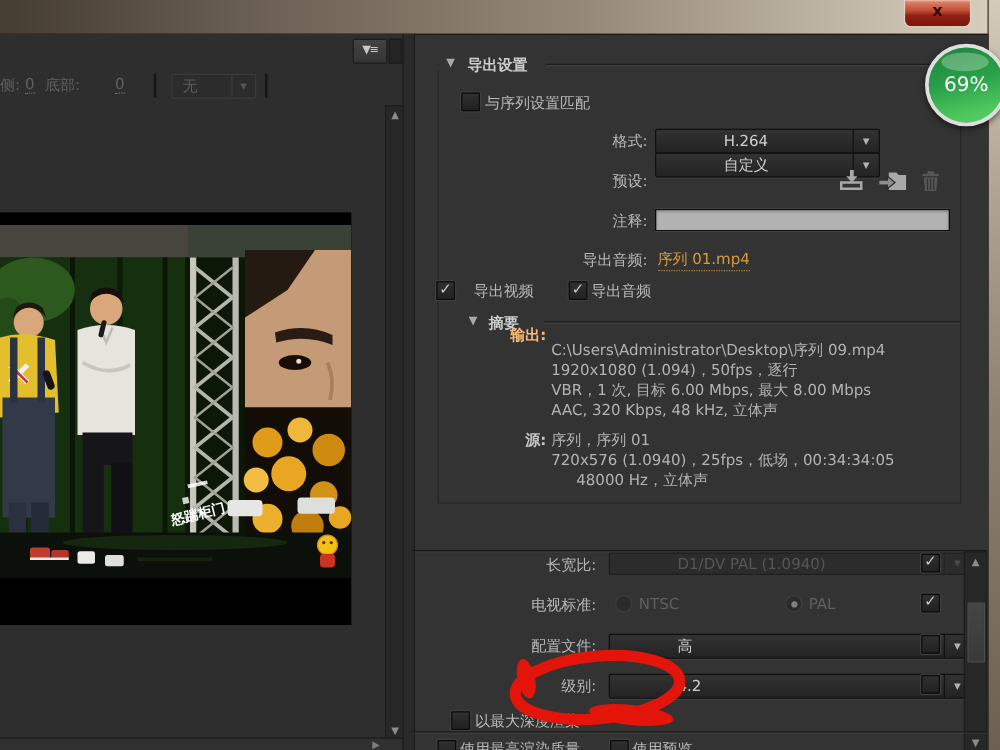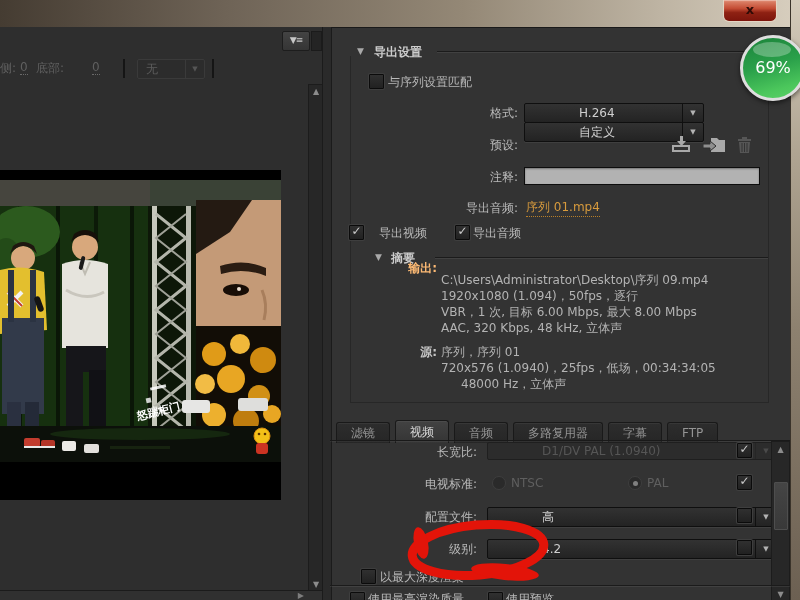--- a/index.html
+++ b/index.html
@@ -259,28 +259,20 @@
   <span class="abs summ bold rlab" style="left:380px;top:260px;width:57px;color:#fdba74;">输出:</span>
   <span class="abs summ" style="left:441px;top:272px;">C:\Users\Administrator\Desktop\序列 09.mp4</span>
   <span class="abs summ" style="left:441px;top:288px;">1920x1080 (1.094)，50fps，逐行</span>
   <span class="abs summ" style="left:441px;top:304px;">VBR，1 次, 目标 6.00 Mbps, 最大 8.00 Mbps</span>
   <span class="abs summ" style="left:441px;top:320px;">AAC, 320 Kbps, 48 kHz, 立体声</span>
   <span class="abs summ bold rlab" style="left:380px;top:344px;width:57px;color:#c6c6c6;">源:</span>
   <span class="abs summ" style="left:441px;top:344px;">序列，序列 01</span>
   <span class="abs summ" style="left:441px;top:360px;">720x576 (1.0940)，25fps，低场，00:34:34:05</span>
   <span class="abs summ" style="left:461px;top:376px;">48000 Hz，立体声</span>
 
-  <div class="abs tabs">
-    <div class="tab">滤镜</div>
-    <div class="tab active">视频</div>
-    <div class="tab">音频</div>
-    <div class="tab">多路复用器</div>
-    <div class="tab">字幕</div>
-    <div class="tab">FTP</div>
-  </div>
   <div class="abs tabline"></div>
 
   <span class="abs lbl rlab" style="left:360px;top:444px;width:117px;">长宽比:</span>
   <div class="abs dd ddis" style="left:487px;top:442px;width:241px;height:16px;">
     <span class="t">D1/DV PAL (1.0940)</span>
     <span class="a">▼</span>
   </div>
   <div class="abs cb" style="left:737px;top:443px;">
     <span class="ck">✓</span>
   </div>

